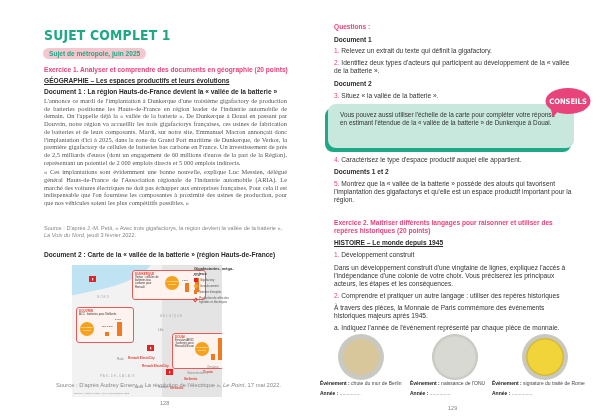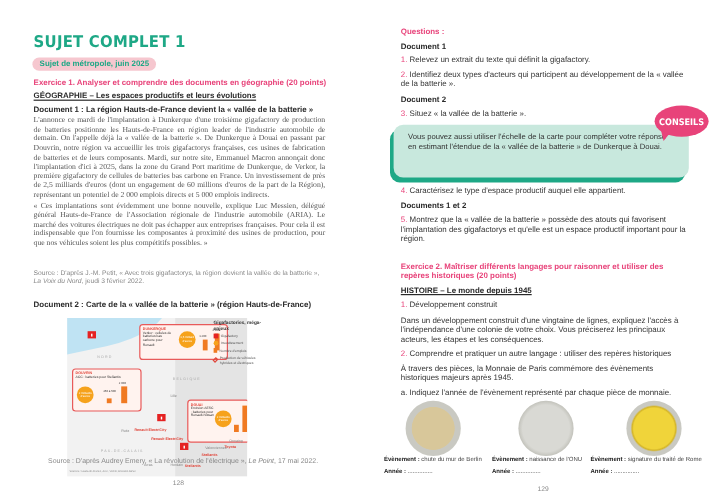--- a/index.html
+++ b/index.html
@@ -1,18 +1,18 @@
 <!DOCTYPE html>
 <html><head>
 <meta charset="utf-8">
 <style>
   html, body { margin: 0; padding: 0; background: #ffffff; }
   body { width: 600px; height: 420px; overflow: hidden; position: relative; font-family: "Liberation Sans", sans-serif; color: #333; }
   .page { position: absolute; top: 0; height: 420px; }
-  .page-left { left: 0; width: 300px; }
+  .page-left { left: 16px; width: 300px; }
   .page-right { left: 300px; width: 300px; }
 
   .sujet-title { position: absolute; left: 28px; top: 27px; font-family: "DejaVu Sans", sans-serif; font-weight: bold; font-size: 13.5px; color: #1ea886; letter-spacing: 0.2px; transform: scaleX(0.92); transform-origin: left; }
   .sujet-badge { position: absolute; left: 27px; top: 48px; background: #f6c7cf; color: #1ea886; font-weight: bold; font-size: 6.6px; padding: 2px 6px; border-radius: 6px; }
   .ex-title { position: absolute; font-weight: bold; font-size: 6.6px; color: #e8437a; }
   .sec-title { position: absolute; font-weight: bold; font-size: 6.6px; color: #2a2a2a; text-decoration: underline; }
   .doc-title { position: absolute; font-weight: bold; font-size: 6.6px; color: #2a2a2a; }
 
   .body-text { position: absolute; left: 28px; width: 243px; font-family: "Liberation Serif", serif; font-size: 6.4px; line-height: 7.7px; color: #555; text-align: justify; }
   .body-text p { margin: 0 0 2px 0; }

